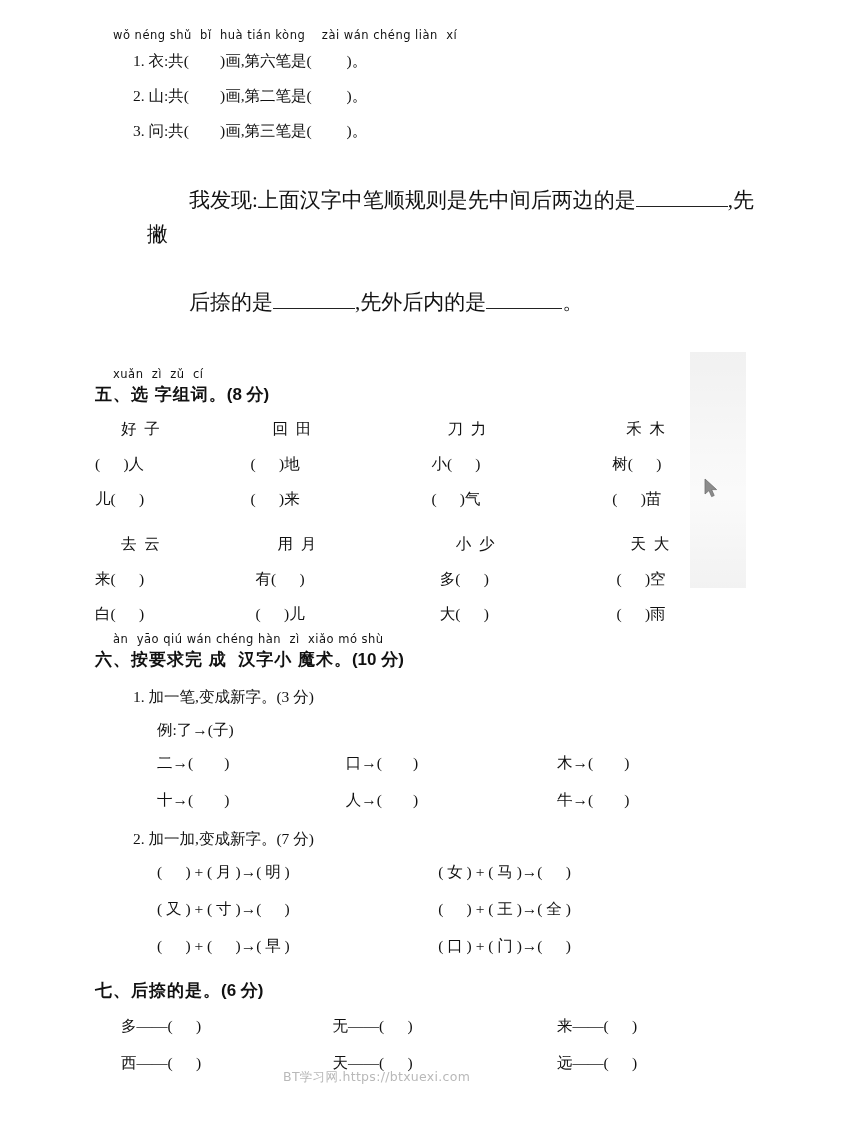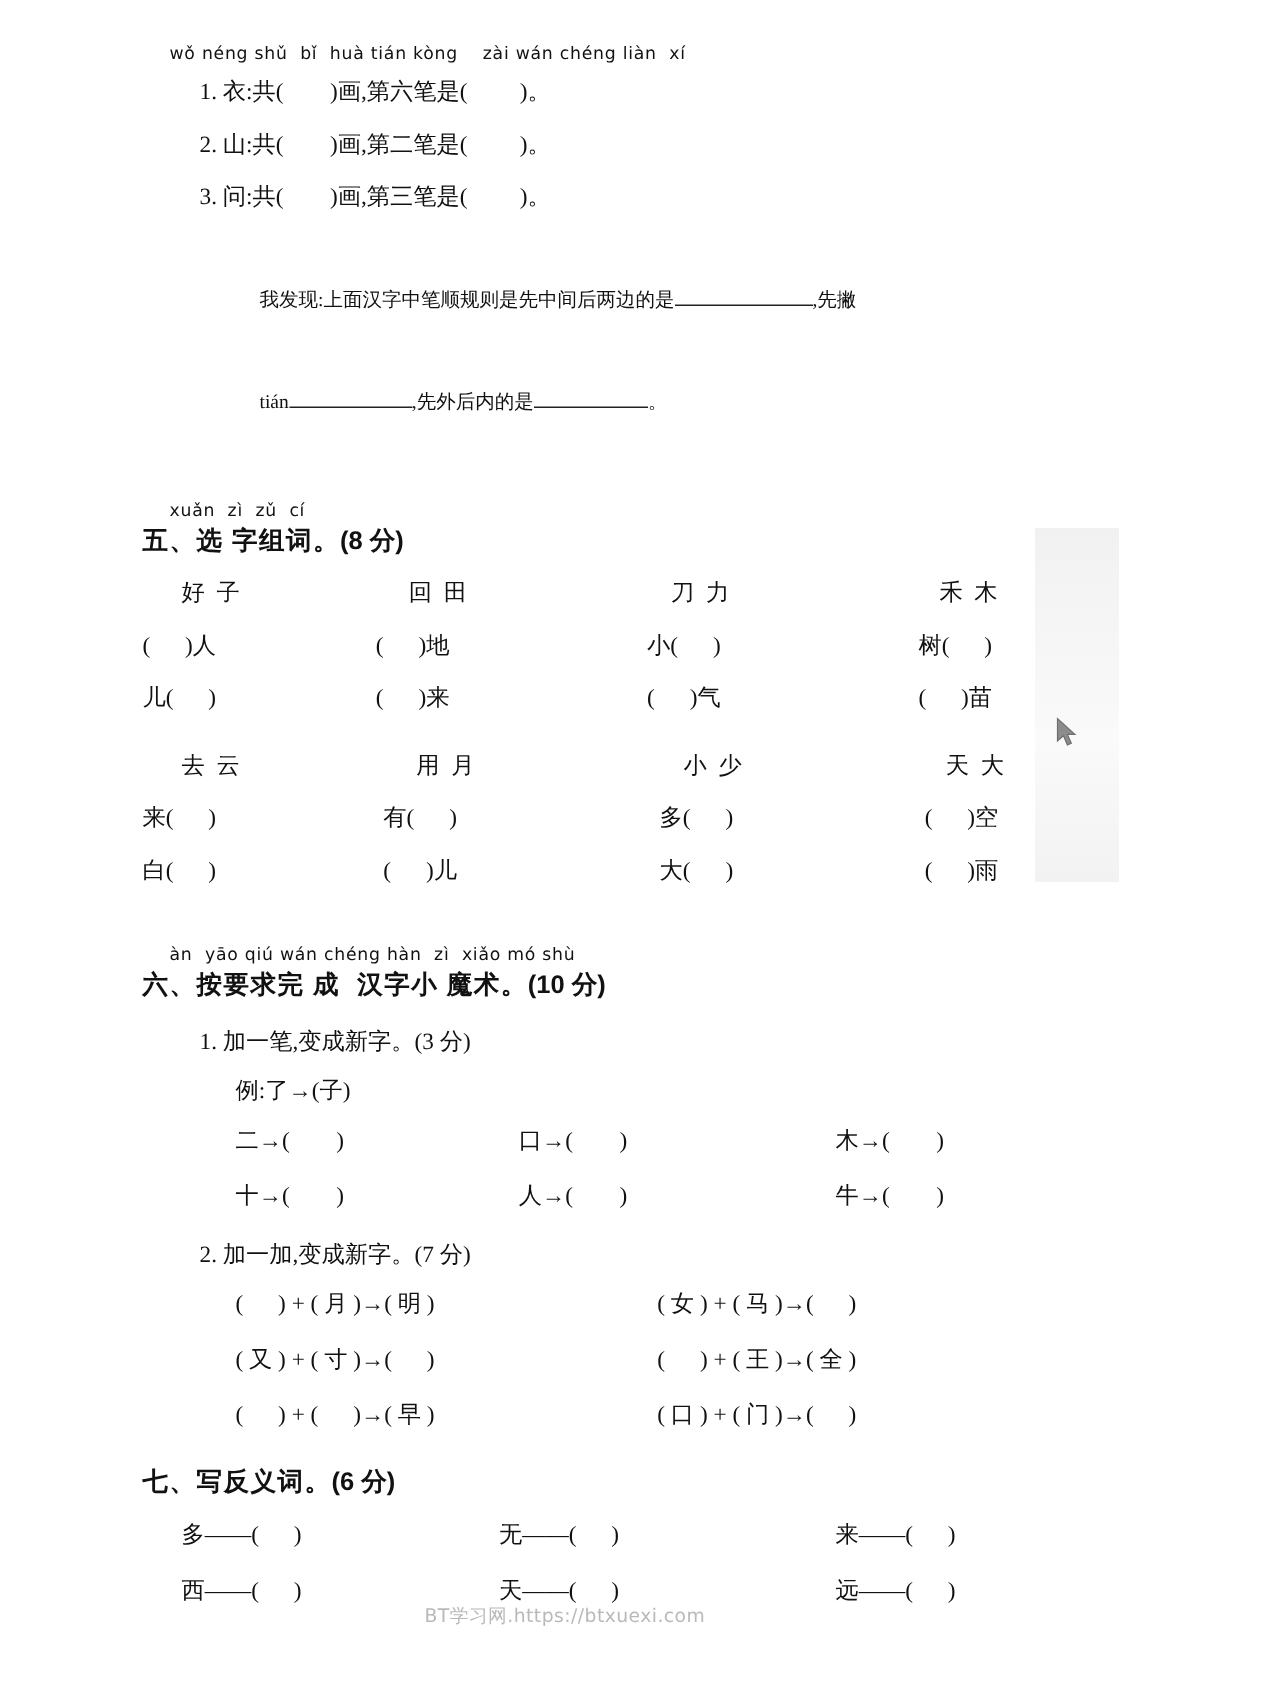--- a/index.html
+++ b/index.html
@@ -58,21 +58,21 @@
   .fill-line {
     display: inline-block;
     border-bottom: 1px solid #222;
     height: 14px;
     vertical-align: baseline;
   }
   .w90 { width: 92px; }
   .w80 { width: 82px; }
   .w75 { width: 76px; }
   .discover {
-    font-size: 13px;
+    font-size: 21px;
     line-height: 34px;
     padding-left: 52px;
     white-space: pre-wrap;
   }
   .grid {
     width: 100%;
     border-collapse: collapse;
     font-size: 15.5px;
   }
   .grid td {
@@ -135,21 +135,21 @@
 
     <div>
       <div class="pinyin">wǒ néng shǔ  bǐ  huà tián kòng    zài wán chéng liàn  xí</div>
 
       <div class="q-line indent1">1. 衣:共(        )画,第六笔是(         )。</div>
       <div class="q-line indent1">2. 山:共(        )画,第二笔是(         )。</div>
       <div class="q-line indent1">3. 问:共(        )画,第三笔是(         )。</div>
 
       <div class="discover">
         <span>我发现:上面汉字中笔顺规则是先中间后两边的是</span><span class="fill-line w90"></span><span>,先撇</span><br>
-        <span>tián</span><span class="fill-line w80"></span><span>,先外后内的是</span><span class="fill-line w75"></span><span>。</span>
+        <span>后捺的是</span><span class="fill-line w80"></span><span>,先外后内的是</span><span class="fill-line w75"></span><span>。</span>
       </div>
     </div>
 
     <div style="margin-top:14px;">
       <div class="pinyin">xuǎn  zì  zǔ  cí</div>
       <div class="section-title"><span>五、选 字组词。</span><span class="score">(8 分)</span></div>
 
       <table class="grid">
         <tbody>
             <tr>
@@ -190,21 +190,21 @@
         <tr>
           <td>白(      )</td>
           <td style="padding-left:36px;">(      )儿</td>
           <td style="padding-left:34px;">大(      )</td>
           <td style="padding-left:40px;">(      )雨</td>
         </tr>
       </tbody>
         </table>
     </div>
 
-    <div style="margin-top:31px;">
+    <div style="margin-top:0;">
       <div class="pinyin">àn  yāo qiú wán chéng hàn  zì  xiǎo mó shù</div>
       <div class="section-title"><span>六、按要求完 成  汉字小 魔术。</span><span class="score">(10 分)</span></div>
 
       <div class="sub-q"><span>1. 加一笔,变成新字。</span><span>(3 分)</span></div>
       <div class="example">例:了→(子)</div>
 
       <table class="magic-table">
         <tbody>
             <tr>
           <td style="padding-left:62px; width:38%;">二→(        )</td>
@@ -233,21 +233,21 @@
         </tr>
         <tr>
           <td style="padding-left:62px;">(      ) + (      )→( 早 )</td>
           <td>( 口 ) + ( 门 )→(      )</td>
         </tr>
       </tbody>
         </table>
     </div>
 
     <div style="margin-top:14px;">
-      <div class="section-title"><span>七、写反义词。</span><span class="score">(6 分)</span></div>
+      <div class="section-title"><span>七、后捺的是。</span><span class="score">(6 分)</span></div>
 
       <table class="magic-table">
         <tbody>
             <tr>
           <td style="padding-left:26px; width:36%;">多——(      )</td>
           <td style="width:34%;">无——(      )</td>
           <td>来——(      )</td>
         </tr>
         <tr>
           <td style="padding-left:26px;">西——(      )</td>

